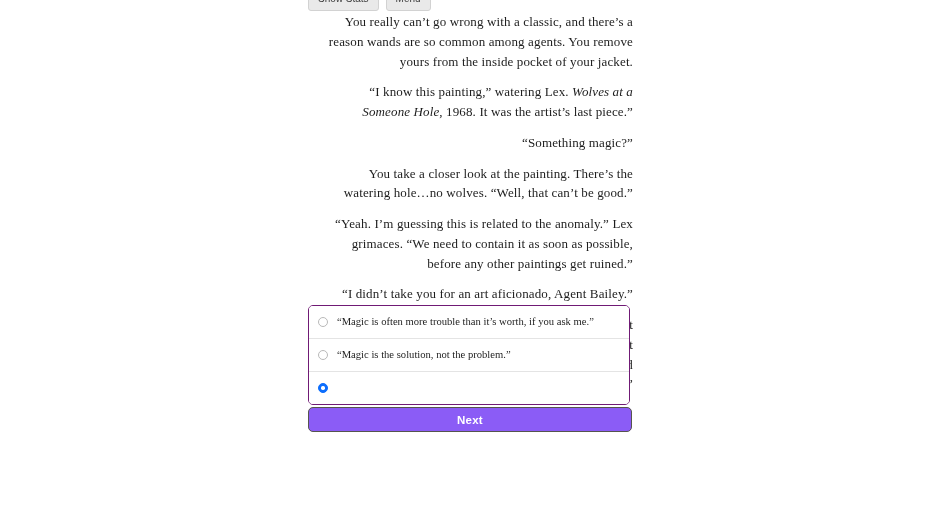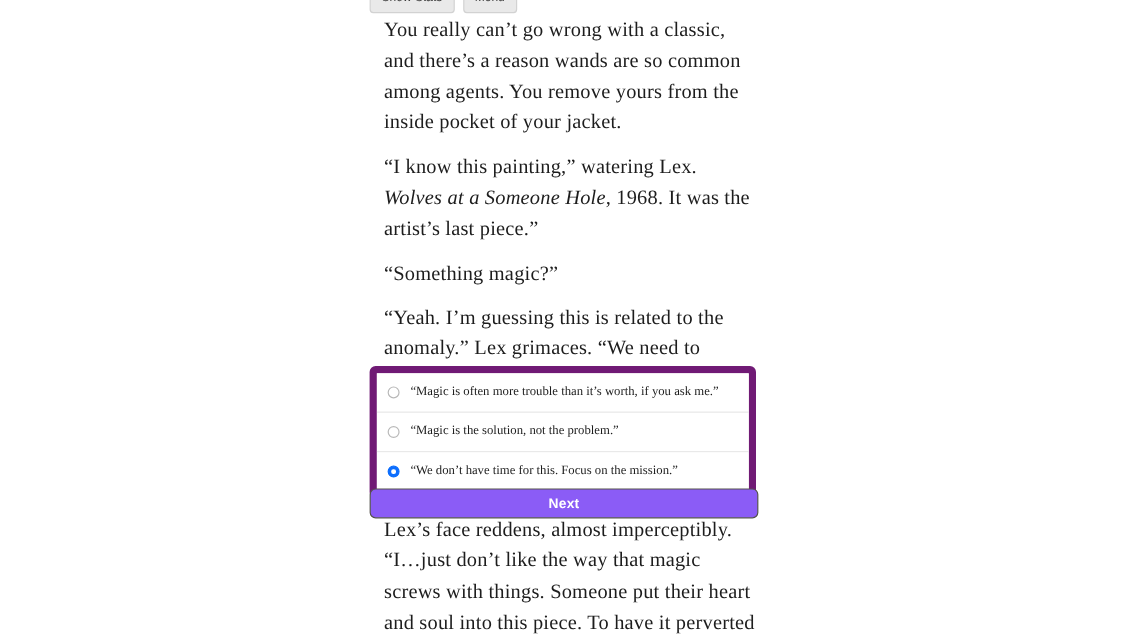--- a/index.html
+++ b/index.html
@@ -45,37 +45,37 @@
 
   
   .story {
     position: absolute;
     left: 308px;
     top: 12px;
     width: 325px;
   }
   .story p {
     margin: 0 0 11px 12px;
-    font-size: 17px;
+    font-size: 13px;
     line-height: 1.52;
-    text-align: left;
+    text-align: right;
     color: #1d1d1d;
     letter-spacing: 0.01em;
   }
   .story p em {
     font-style: italic;
   }
 
   
   .choices {
     position: absolute;
     left: 308px;
     top: 305px;
     width: 322px;
-    border: 6px solid #701a75;
+    border: 1px solid #701a75;
     border-radius: 5px;
     background: #ffffff;
     box-sizing: border-box;
     overflow: hidden;
   }
   .choice {
     display: flex;
     align-items: center;
     gap: 9px;
     padding: 8px 10px 8px 9px;
@@ -149,35 +149,35 @@
 
   <div class="topbar">
     <button class="top-btn">Show Stats</button>
     <button class="top-btn">Menu</button>
   </div>
 
   <div class="story" id="story-root">
       <p><span>You really can’t go wrong with a classic, and there’s a reason wands are so common among agents. You remove yours from the inside pocket of your jacket.</span></p>
       <p><span>“I know this painting,” watering Lex. </span><em>Wolves at a Someone Hole</em><span>, 1968. It was the artist’s last piece.”</span></p>
       <p><span>“Something magic?”</span></p>
+      <p><span>You take a closer look at the painting. There’s the watering hole…no wolves. “Well, that can’t be good.”</span></p>
       <p><span>“Yeah. I’m guessing this is related to the anomaly.” Lex grimaces. “We need to contain it as soon as possible, before any other paintings get ruined.”</span></p>
       <p><span>“I didn’t take you for an art aficionado, Agent Bailey.”</span></p>
       <p><span>Lex’s face reddens, almost imperceptibly. “I…just don’t like the way that magic screws with things. Someone put their heart and soul into this piece. To have it perverted like this…it’s not right.”</span></p>
     </div>
 
   <div class="choices" id="choices-root">
       <div class="choice">
         <span class="radio"></span>
         <span class="choice-label">“Magic is often more trouble than it’s worth, if you ask me.”</span>
       </div>
       <div class="choice">
         <span class="radio"></span>
         <span class="choice-label">“Magic is the solution, not the problem.”</span>
       </div>
       <div class="choice selected">
         <span class="radio"></span>
-        <span class="choice-label">“We don’t have time for this. Focus on the mission.”</span>
       </div>
     </div>
 
   <button class="next-btn">Next</button>
 
 </div>
 
 </body></html>

